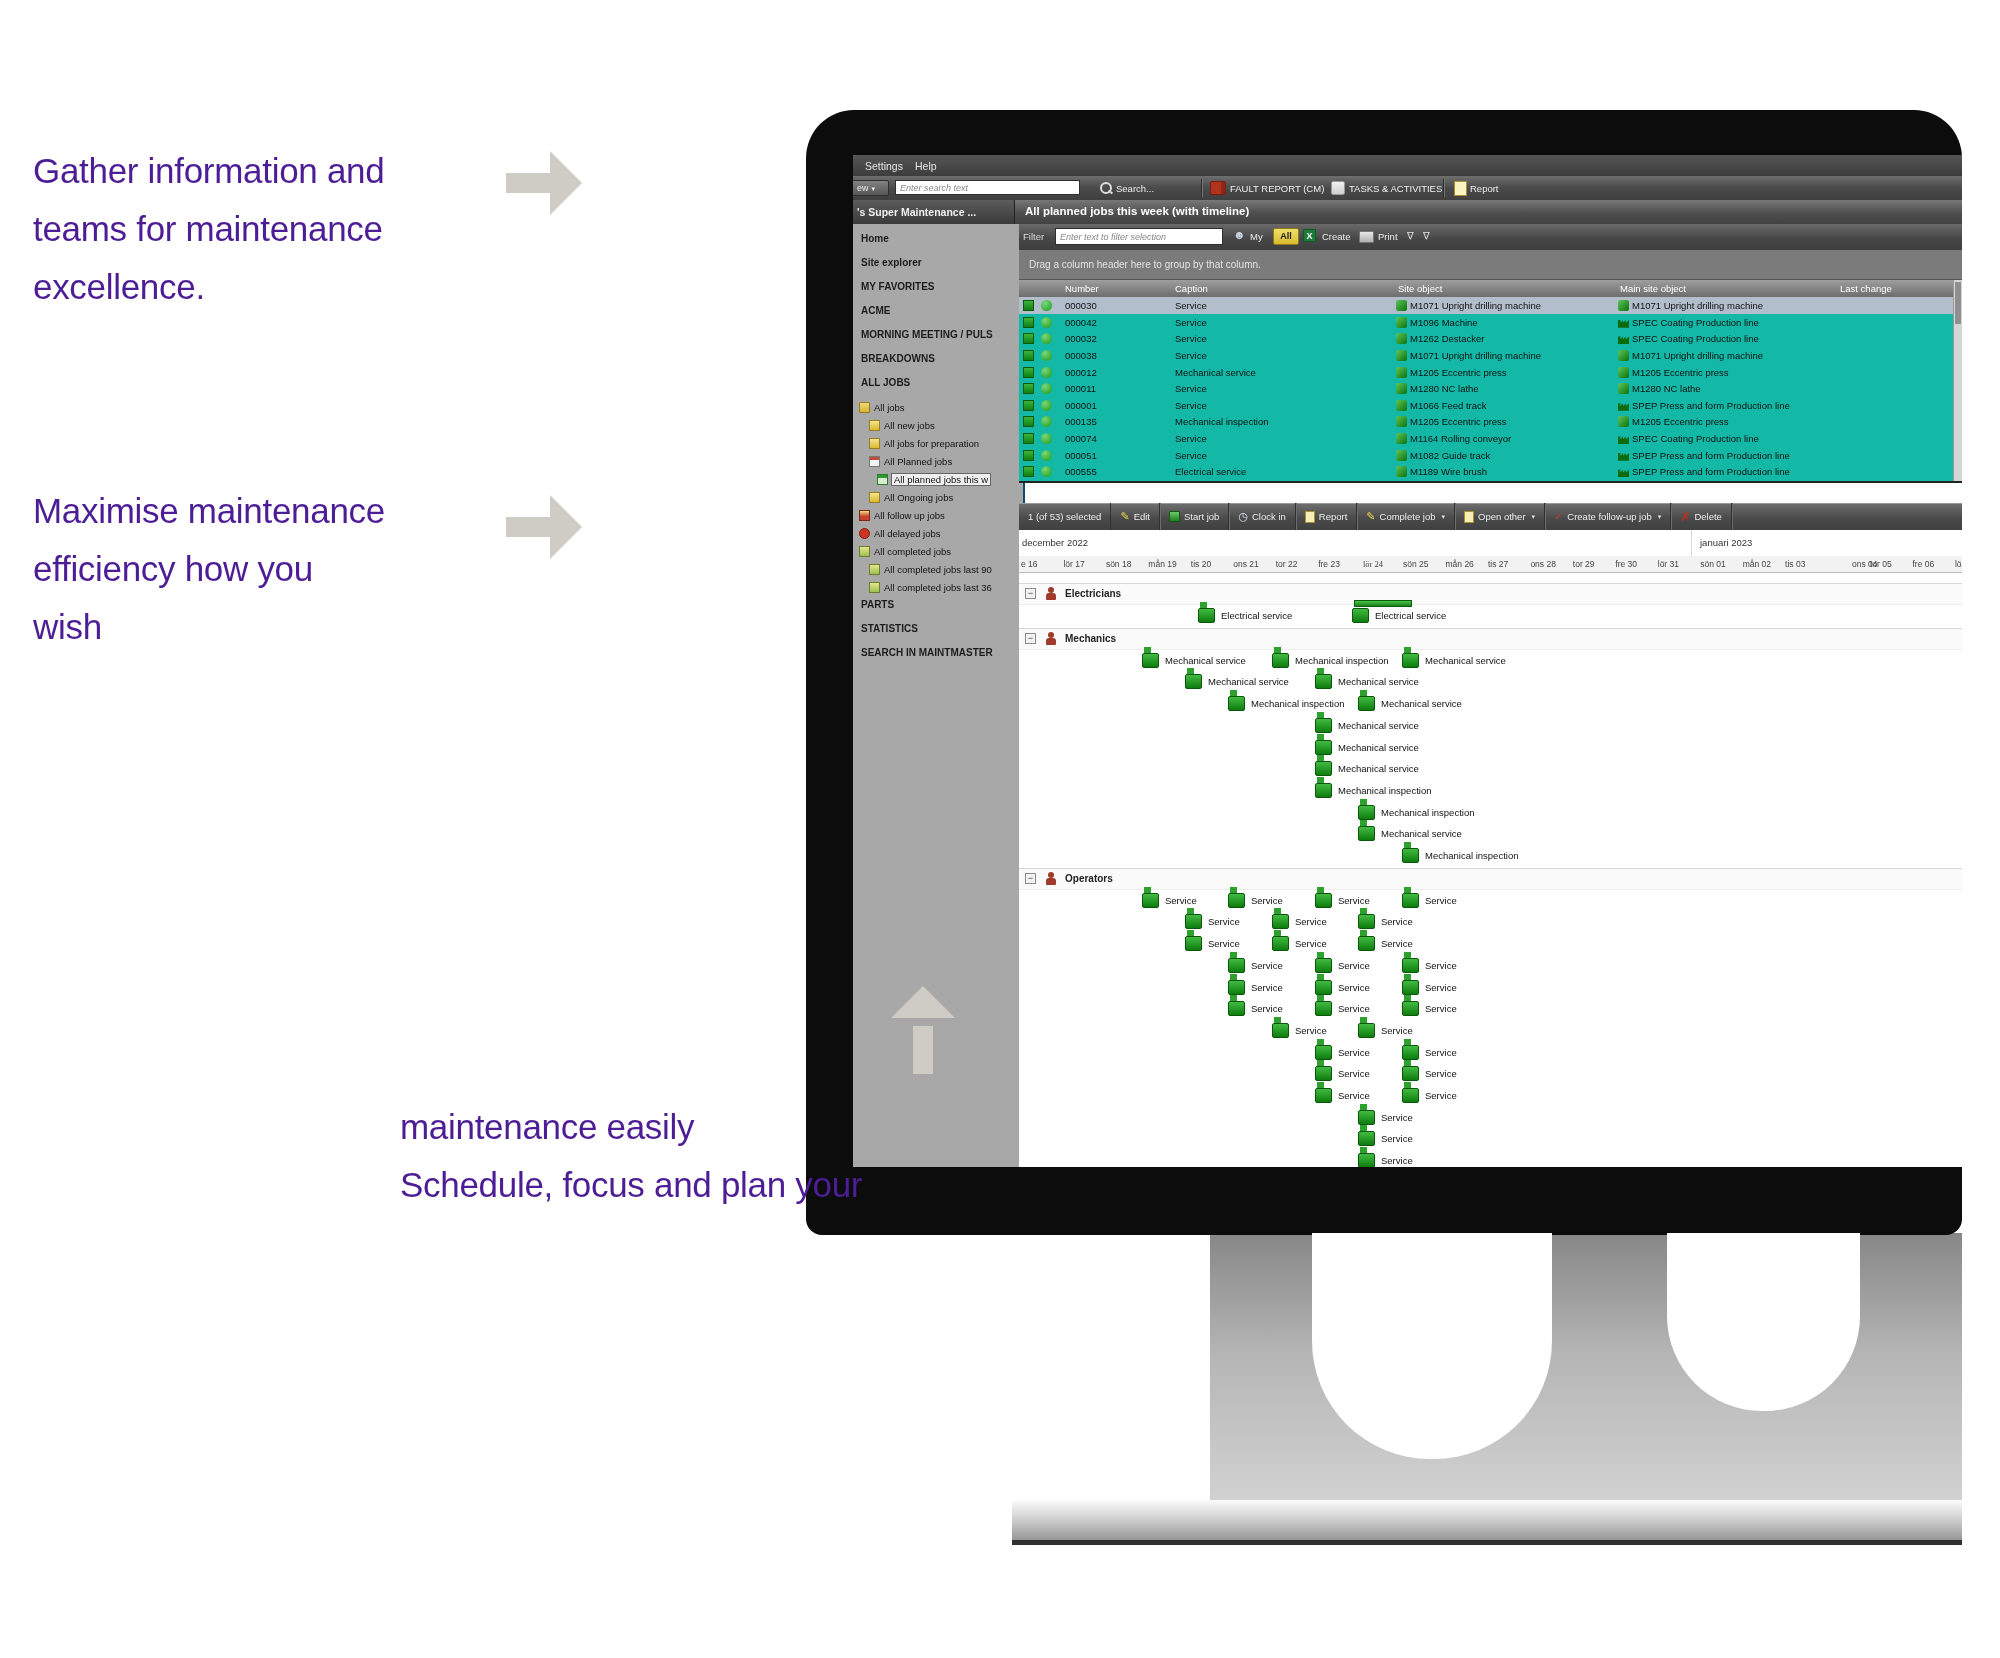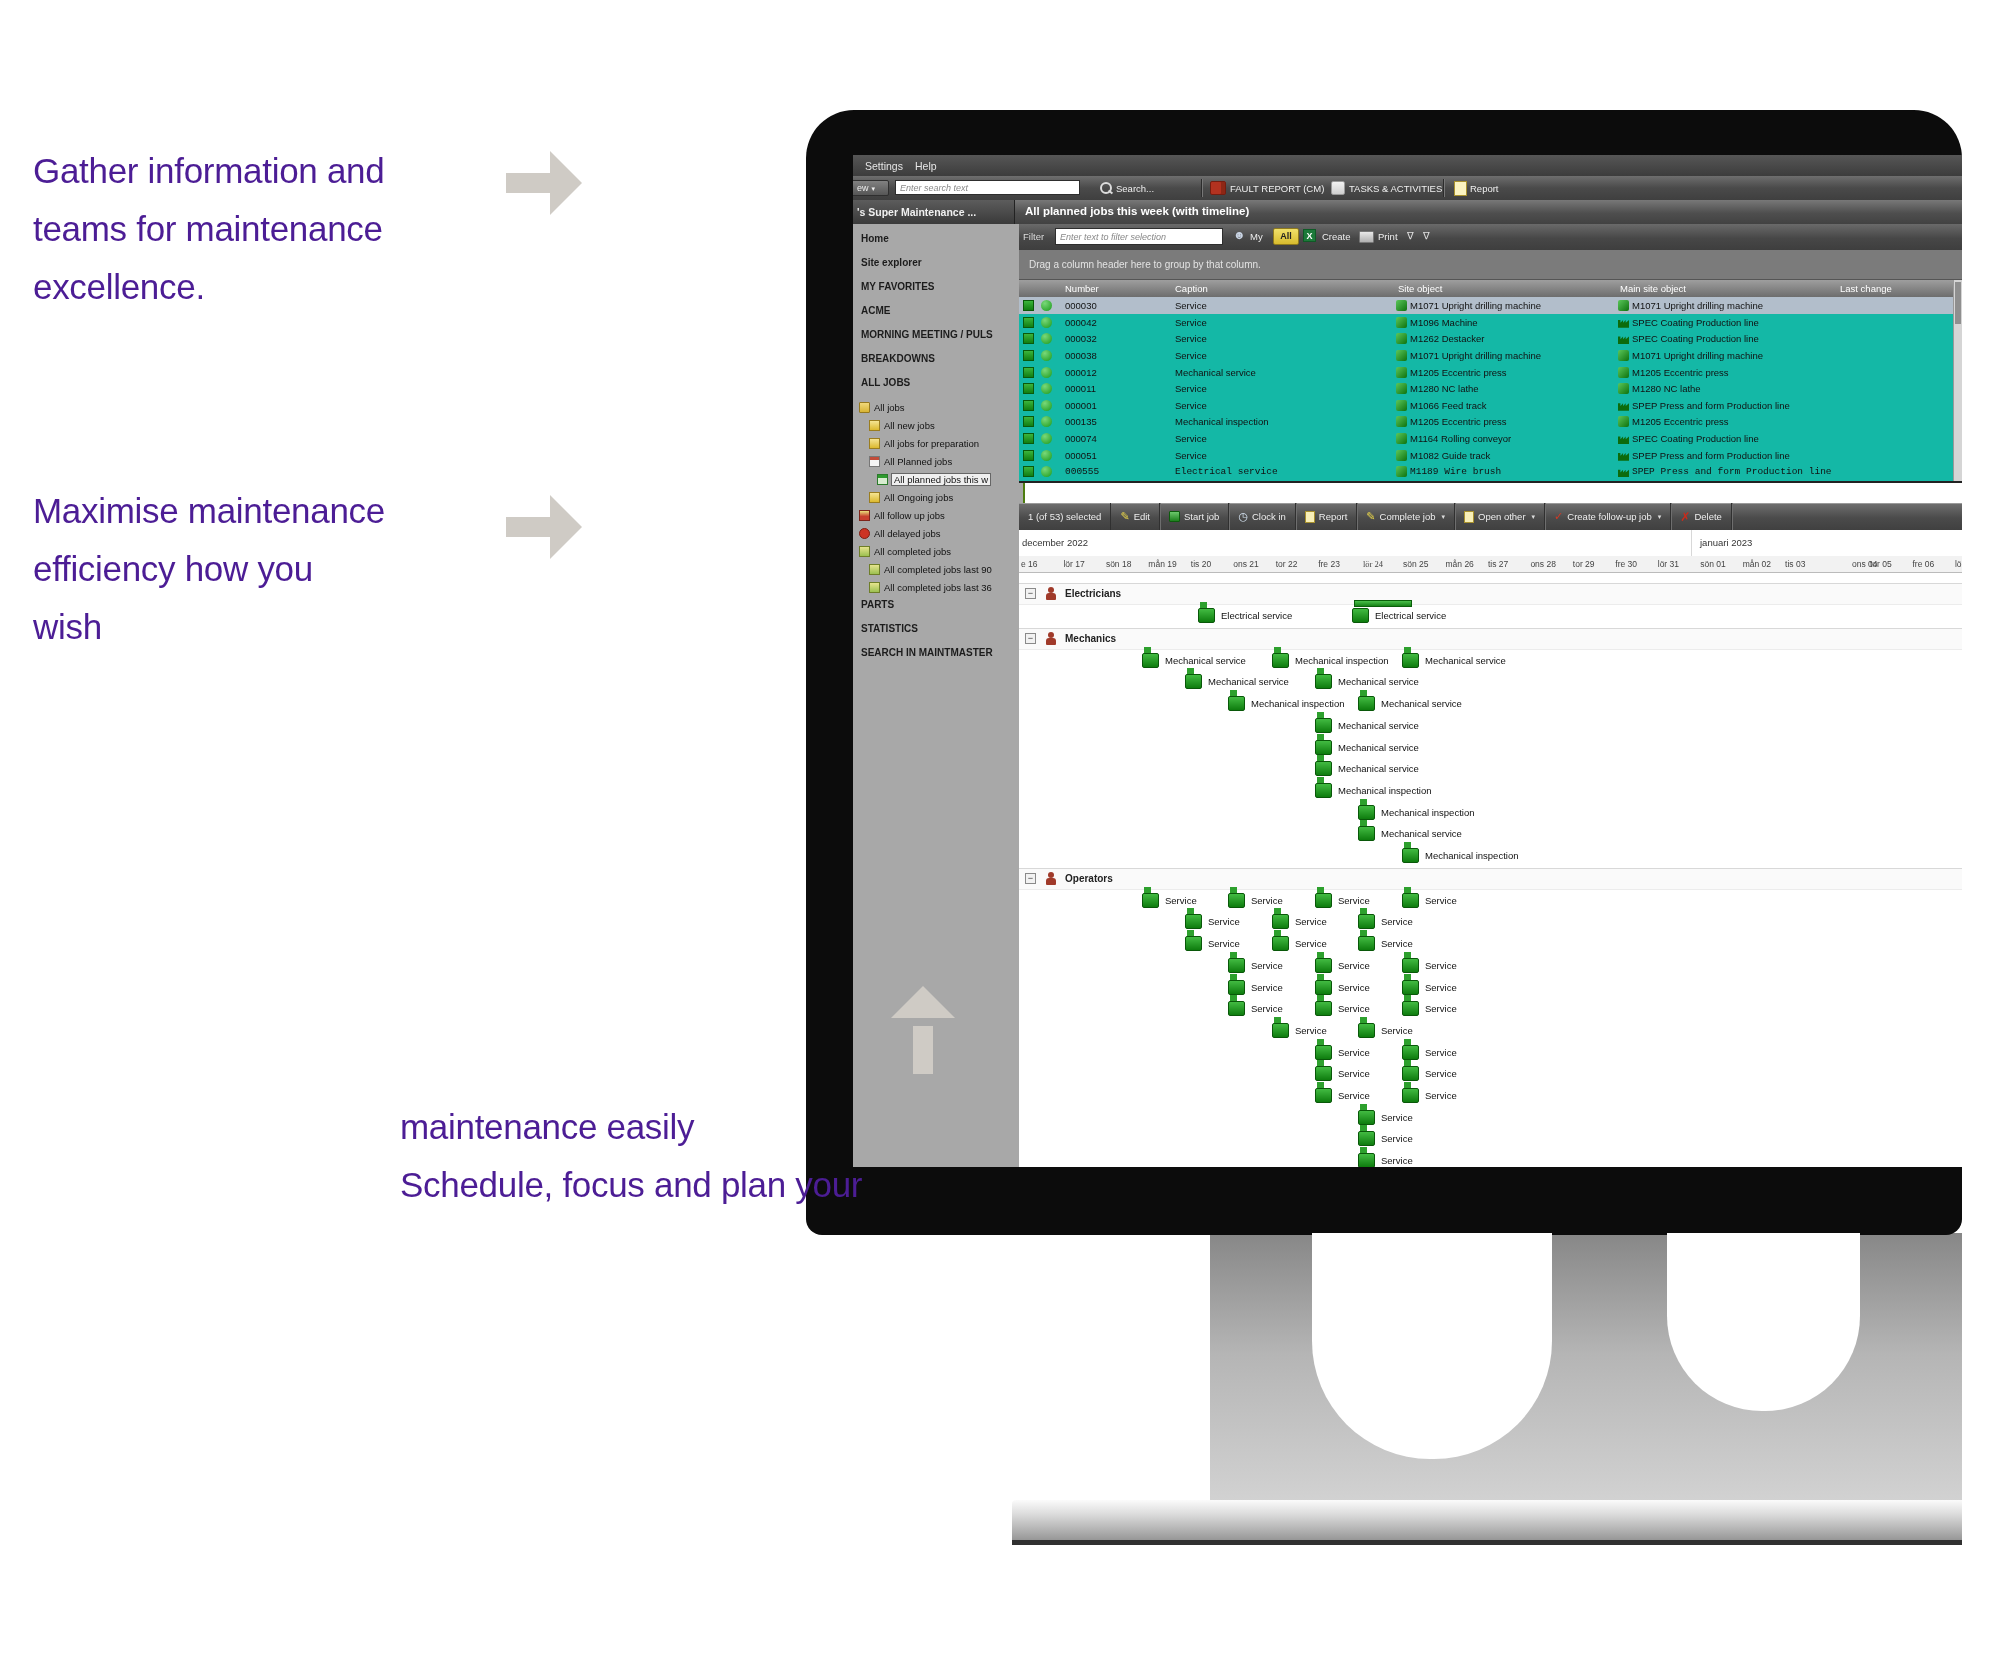--- a/index.html
+++ b/index.html
@@ -73,21 +73,21 @@
 
   .titlebar{position:absolute;left:0;top:45px;width:1109px;height:24px;
             background:linear-gradient(#787878,#4e4e4e 55%,#424242);}
   .sb-head{position:absolute;left:0;top:45px;width:162px;height:24px;box-sizing:border-box;
            background:linear-gradient(#5c5c5c,#3a3a3a);border-right:1px solid #222;color:#f0f0f0;
            font-weight:bold;font-size:10.5px;line-height:24px;padding-left:4px;white-space:nowrap;overflow:hidden;}
   .main-title{position:absolute;left:172px;top:50px;color:#fff;font-weight:bold;font-size:11.5px;}
 
   
   .sidebar{position:absolute;left:0;top:69px;width:172px;height:943px;background:#a8a8a8;
-           border-right:2px solid #4d7c0f;box-sizing:border-box;padding-top:9px;overflow:hidden;}
+           border-right:2px solid #0c4a6e;box-sizing:border-box;padding-top:9px;overflow:hidden;}
   .sb-top{font-size:10px;font-weight:bold;color:#1c1c1c;margin:0 0 13px 8px;white-space:nowrap;}
   .sb-tree{font-size:9.5px;color:#111;margin:0 0 6px 6px;white-space:nowrap;display:flex;
            align-items:center;height:12px;}
   .sb-tree.lvl1{margin-left:16px;} .sb-tree.lvl2{margin-left:24px;}
   .sb-tree.sel .lbl{background:#efefef;outline:1px solid #666;padding:0 2px;}
   .sb-ico{display:inline-block;width:11px;height:11px;margin-right:4px;flex:none;box-sizing:border-box;}
   .ico-folder-yellow{background:linear-gradient(#f0d87a,#d8b434);border:1px solid #96791d;border-radius:1px;}
   .ico-note-yellow{background:linear-gradient(#f5e492,#dcb92e);border:1px solid #9a7d1f;}
   .ico-calendar{background:#f4f4f4;border:1px solid #777;box-shadow:inset 0 3px 0 #c24c3a;}
   .ico-calendar-green{background:#d8ecd0;border:1px solid #2a7a2a;box-shadow:inset 0 3px 0 #2f9a2f;}
@@ -424,21 +424,21 @@
         <div class="grid-row" style="top: 149.76px;">
           <span class="ic-sq"></span>
           <span class="ic-cir"></span>
           <span class="gc gc-num">000051</span>
           <span class="gc gc-cap">Service</span>
           <span class="ico-obj pos-site ico-cube"></span>
           <span class="gc gc-site">M1082  Guide track</span>
           <span class="ico-obj pos-main ico-factory"></span>
           <span class="gc gc-main">SPEP Press and form Production line</span>
         </div>
-        <div class="grid-row" style="top: 166.4px; font-family: Liberation Mono, monospace;">
+        <div class="grid-row" style="top: 166.4px;">
           <span class="ic-sq"></span>
           <span class="ic-cir"></span>
           <span class="gc gc-num">000555</span>
           <span class="gc gc-cap">Electrical service</span>
           <span class="ico-obj pos-site ico-cube"></span>
           <span class="gc gc-site">M1189  Wire brush</span>
           <span class="ico-obj pos-main ico-factory"></span>
           <span class="gc gc-main">SPEP Press and form Production line</span>
         </div>
       </div>

